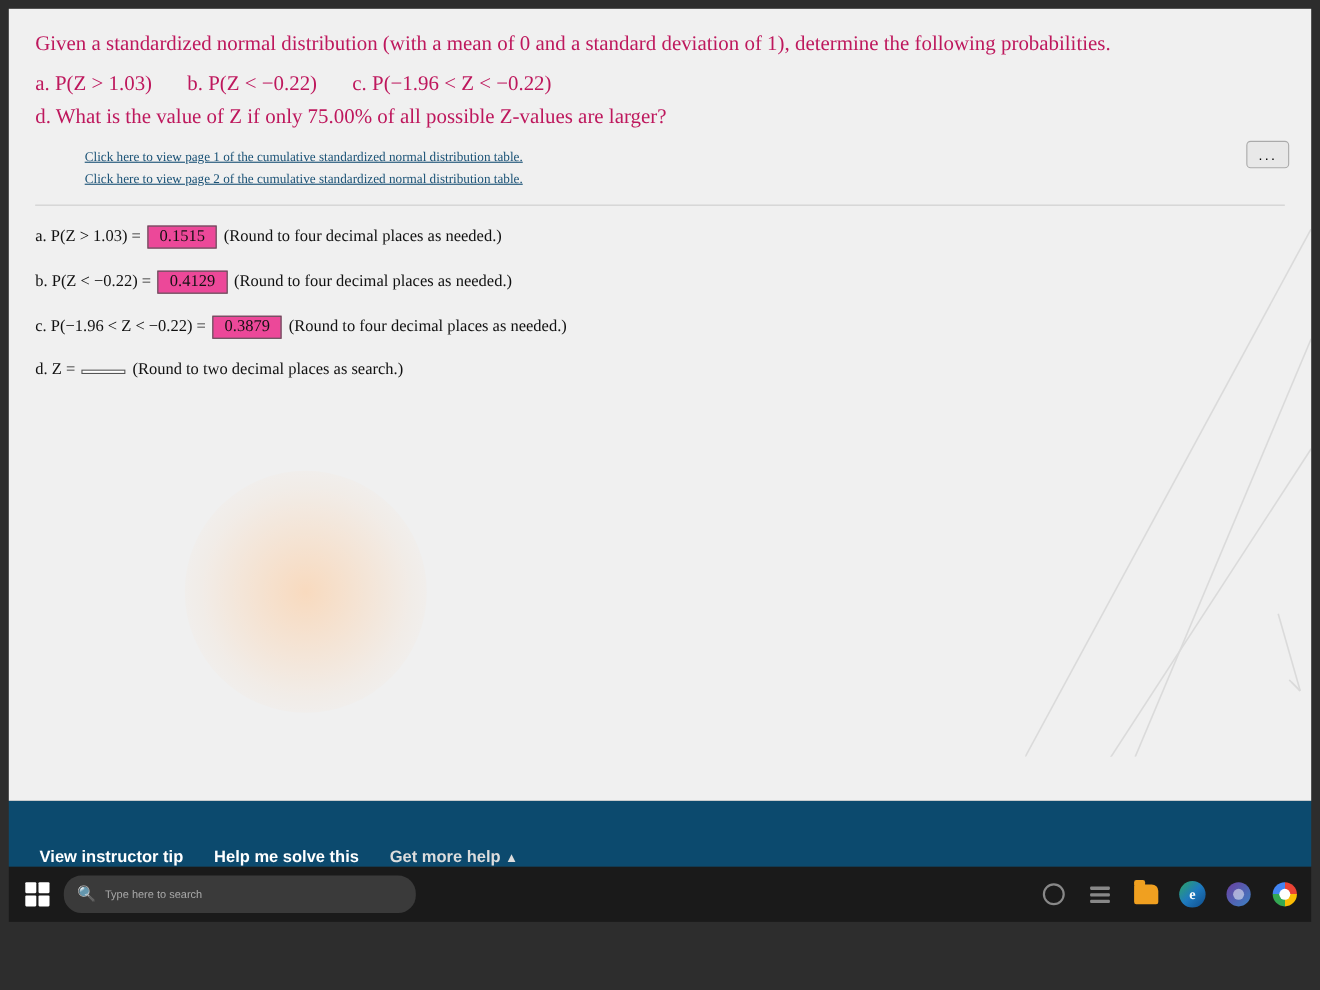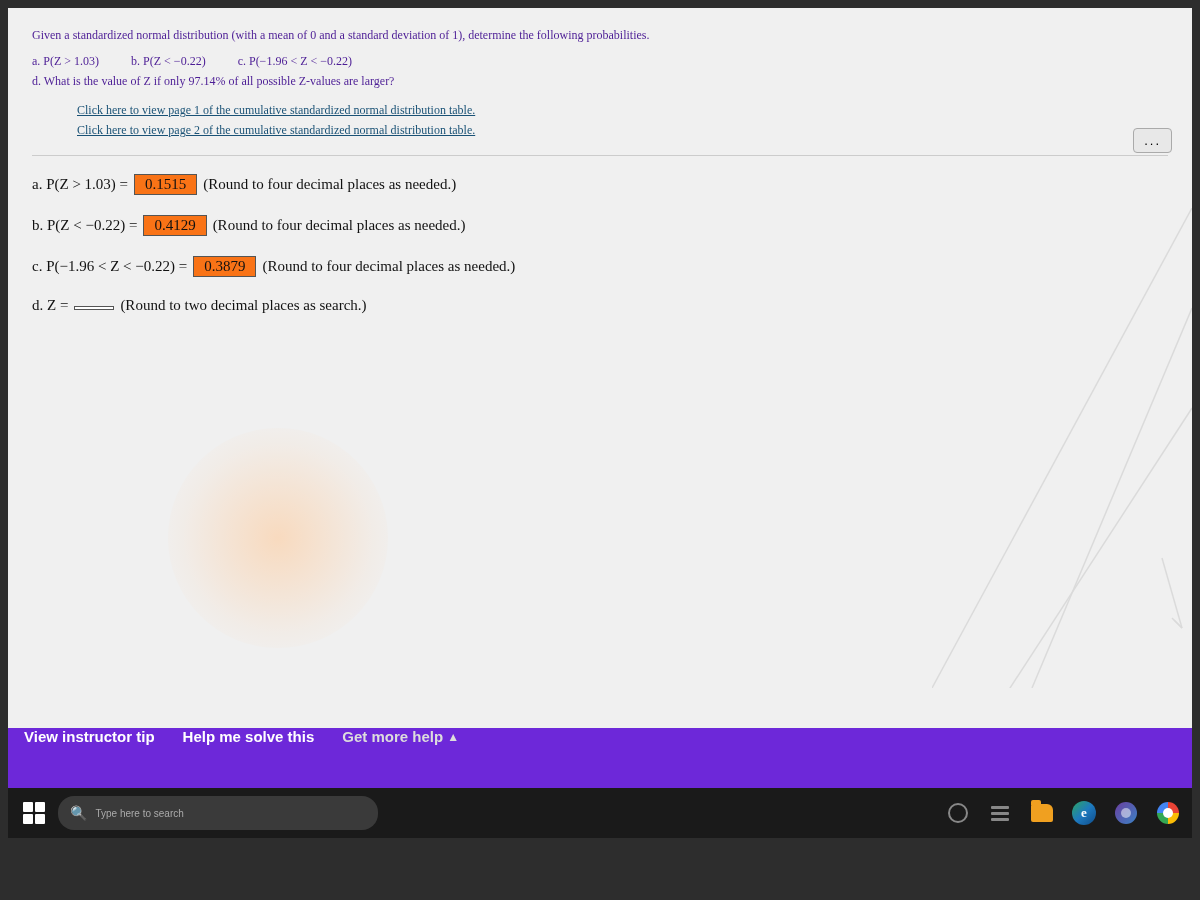--- a/index.html
+++ b/index.html
@@ -14,22 +14,22 @@
 
     .main-content {
       background: #f0f0f0;
       margin: 8px 8px 0 8px;
       padding: 18px 24px 16px 24px;
       height: 720px;
       position: relative;
     }
 
     .question-text {
-      font-size: 12px;
-      color: #4c1d95;
+      font-size: 19px;
+      color: #be185d;
       line-height: 1.5;
       margin-bottom: 8px;
     }
 
     .question-text .part-line {
       display: flex;
       flex-wrap: wrap;
       gap: 0 32px;
       margin-bottom: 2px;
     }
@@ -76,21 +76,21 @@
       flex-wrap: wrap;
       gap: 0 6px;
     }
 
     .answer-box {
       display: inline-block;
       border: 1px solid #555;
       padding: 1px 10px;
       min-width: 60px;
       text-align: center;
-      background: #f97316;
+      background: #ec4899;
       font-size: 15px;
       font-family: 'Times New Roman', serif;
     }
 
     .answer-box-empty {
       display: inline-block;
       border: 1px solid #555;
       padding: 1px 6px;
       min-width: 40px;
       text-align: center;
@@ -113,26 +113,26 @@
       position: absolute;
       right: 0;
       top: 200px;
       width: 260px;
       height: 480px;
       pointer-events: none;
       opacity: 0.15;
     }
 
     .bottom-bar {
-      background: #6d28d9;
+      background: #0c4a6e;
       height: 60px;
       margin: 0 8px;
       display: flex;
-      align-items: flex-start;
-      padding: 0 16px;
+      align-items: flex-end;
+      padding: 0 28px;
       gap: 28px;
     }
 
     .bottom-btn {
       color: #ddd;
       font-size: 15px;
       background: none;
       border: none;
       cursor: pointer;
       font-family: 'Arial', sans-serif;
@@ -300,21 +300,21 @@
 
   <p class="question-text">Given a standardized normal distribution (with a mean of 0 and a standard deviation of 1), determine the following probabilities.</p>
 
   <div class="question-text" style="margin-top:6px;">
     <div class="part-line">
       <span>a. P(Z &gt; 1.03)</span>
       <span>b. P(Z &lt; −0.22)</span>
       <span>c. P(−1.96 &lt; Z &lt; −0.22)</span>
     </div>
     <div style="margin-top:2px;">
-      <span>d. What is the value of Z if only 97.14% of all possible Z-values are larger?</span>
+      <span>d. What is the value of Z if only 75.00% of all possible Z-values are larger?</span>
     </div>
   </div>
 
   <div style="margin-top:10px;">
     <a class="link-text">Click here to view page 1 of the cumulative standardized normal distribution table.</a>
     <a class="link-text">Click here to view page 2 of the cumulative standardized normal distribution table.</a>
   </div>
 
   <button class="more-btn">...</button>
 

